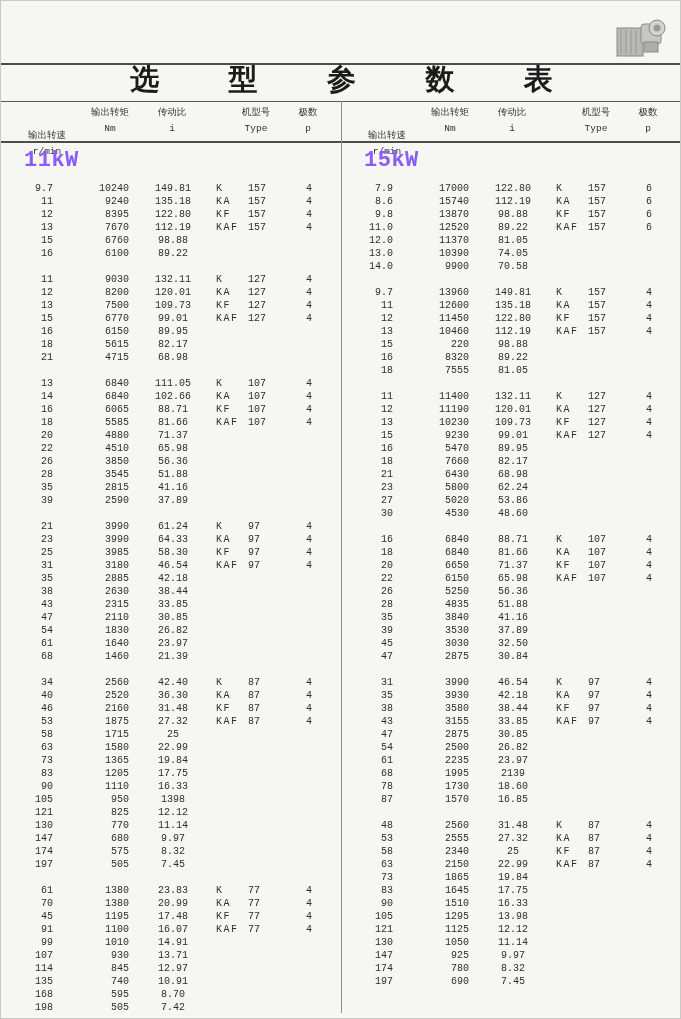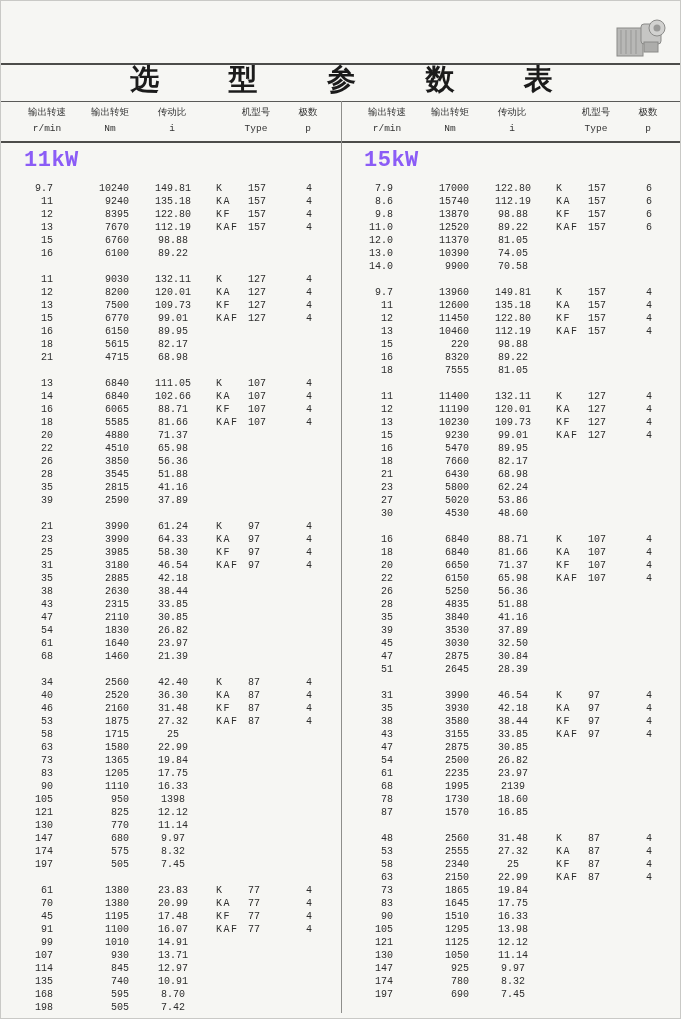--- a/index.html
+++ b/index.html
@@ -11,21 +11,21 @@
   .rule-title{top:100px;height:1px;background:#5a5a58;}
   .rule-head{top:140px;height:2px;}
   .vdivider{position:absolute;left:340px;top:100px;width:1px;height:912px;background:#8e8e8b;}
   .title{position:absolute;top:63px;left:0;width:681px;text-align:center;
          font-size:29px;font-weight:bold;color:#1b1b1b;letter-spacing:26px;line-height:36px;white-space:nowrap;}
   .title span{margin-right:-26px;}
   .header-band{position:absolute;top:101px;left:0;width:681px;height:39px;}
   .head-half{position:absolute;top:0;width:340px;height:39px;}
   .hh-left{left:0;}  .hh-right{left:340px;}
   .hcol{position:absolute;top:3px;text-align:center;font-size:9.5px;line-height:16px;color:#333;white-space:nowrap;}
-  .hc1{left:16px;width:60px;} .hc2{left:78px;width:62px;} .hc3{left:141px;width:60px;}
+  .hc1{left:16px;width:60px;margin-top:23px;} .hc2{left:78px;width:62px;} .hc3{left:141px;width:60px;}
   .hc4{left:221px;width:68px;} .hc5{left:283px;width:48px;}
   .table-body{position:absolute;top:142px;left:0;width:681px;height:877px;}
   .half{position:absolute;top:0;width:340px;}
   .half-left{left:0;} .half-right{left:340px;}
   .power-heading{font-size:22px;font-weight:bold;color:#8b5cf6;margin:5px 0 8px 23px;letter-spacing:0.5px;line-height:26px;}
   .group{margin-bottom:13px;}
   .row{display:flex;height:13px;line-height:13px;font-size:10px;color:#2d2d2d;white-space:nowrap;}
   .c-rpm{width:55px;text-align:right;padding-right:3px;box-sizing:border-box;}
   .c-nm {width:75px;text-align:right;padding-right:2px;box-sizing:border-box;}
   .c-i  {width:72px;margin-left:6px;text-align:center;}
@@ -869,28 +869,20 @@
             <span class="c-p"></span>
           </div>
           <div class="row">
             <span class="c-rpm">47</span>
             <span class="c-nm">2875</span>
             <span class="c-i">30.84</span>
             <span class="c-tp"></span>
             <span class="c-ts"></span>
             <span class="c-p"></span>
           </div>
-          <div class="row">
-            <span class="c-rpm">51</span>
-            <span class="c-nm">2645</span>
-            <span class="c-i">28.39</span>
-            <span class="c-tp"></span>
-            <span class="c-ts"></span>
-            <span class="c-p"></span>
-          </div>
         </div>
         <div class="group">
           <div class="row">
             <span class="c-rpm">31</span>
             <span class="c-nm">3990</span>
             <span class="c-i">46.54</span>
             <span class="c-tp">K</span>
             <span class="c-ts">97</span>
             <span class="c-p">4</span>
           </div>

